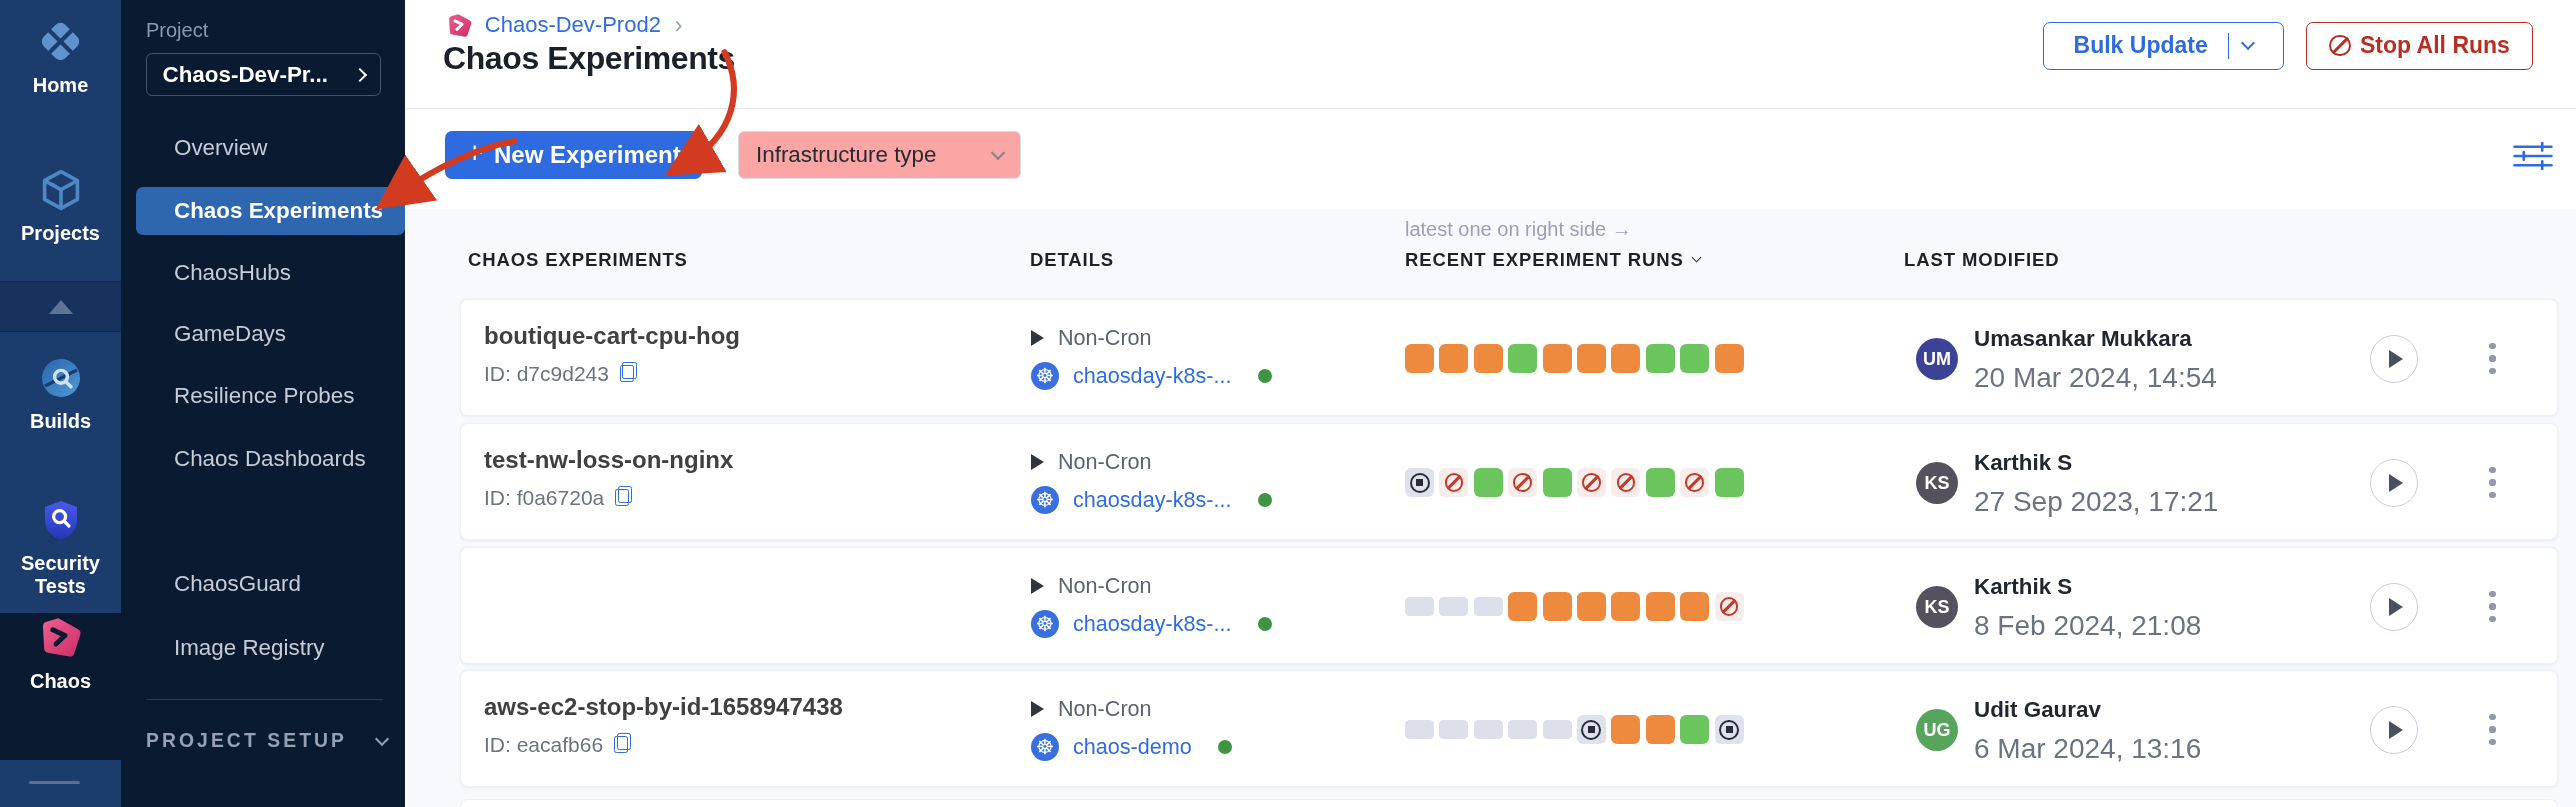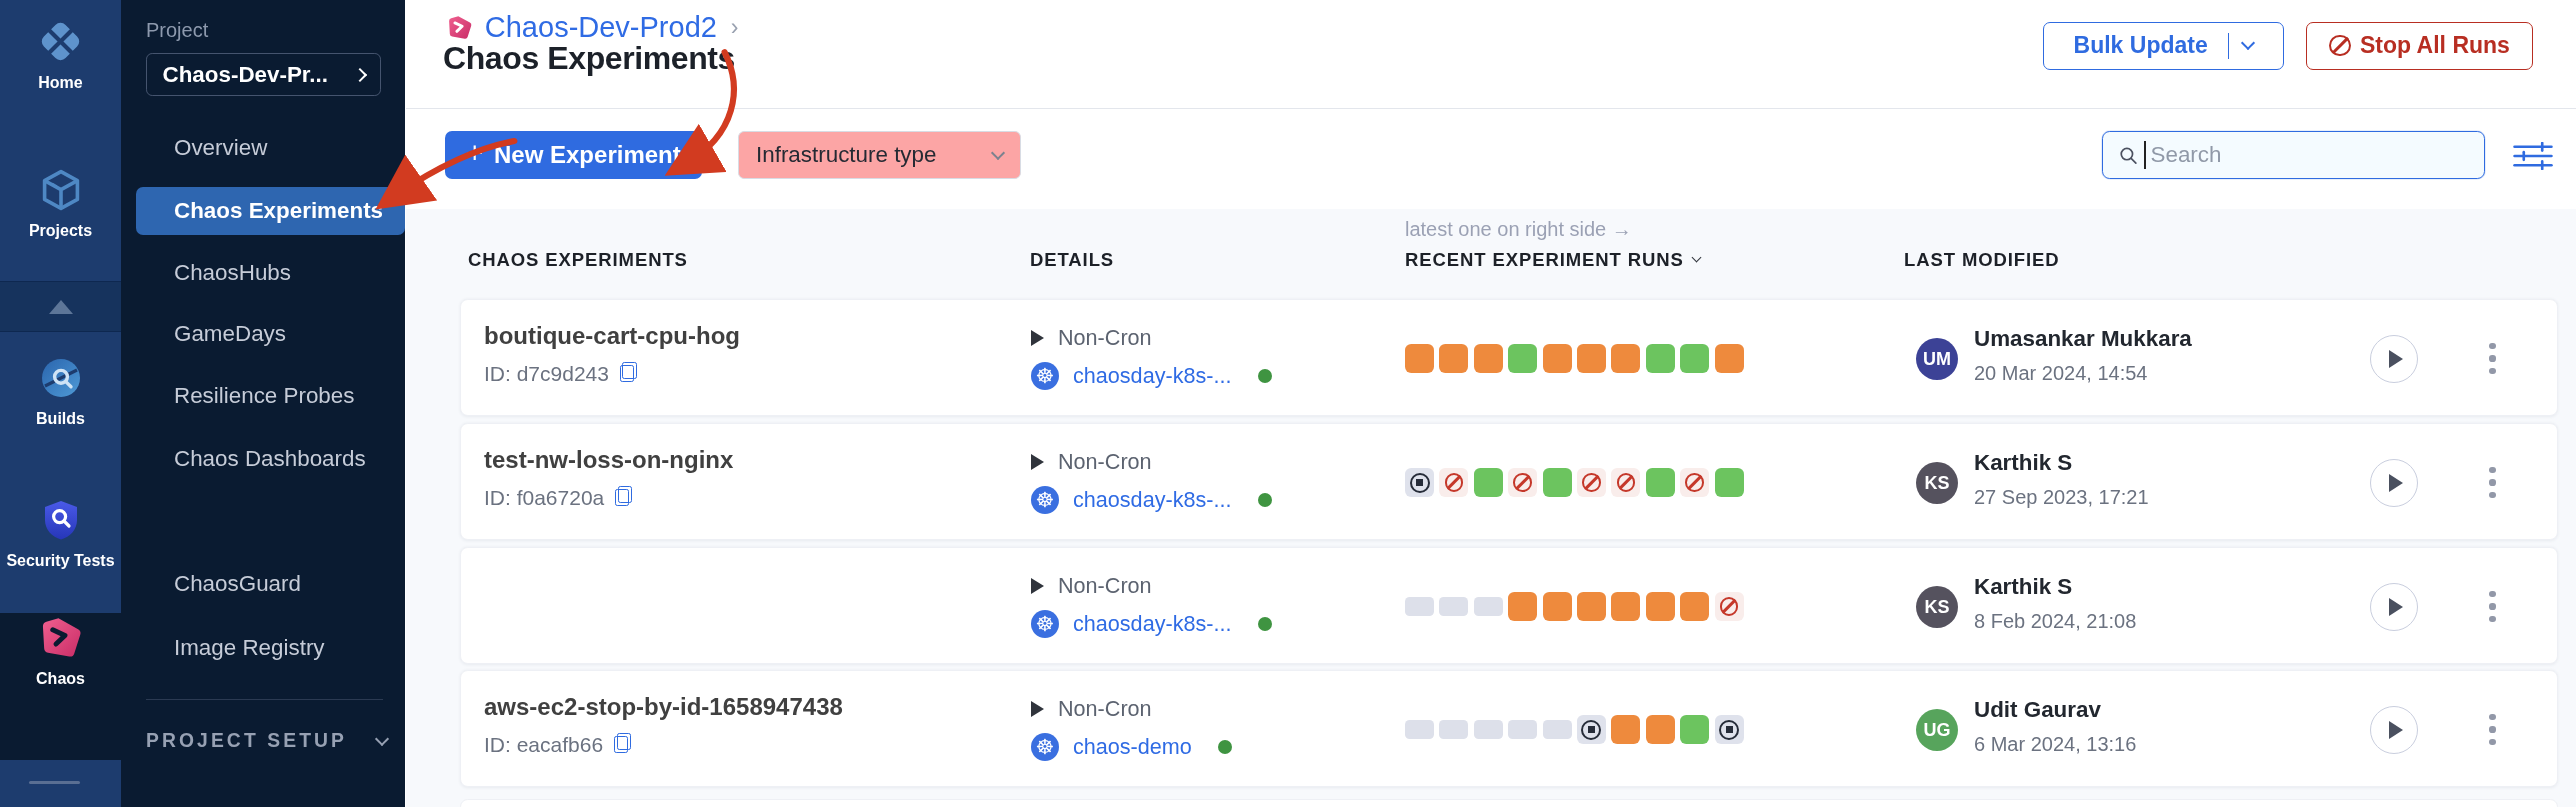--- a/index.html
+++ b/index.html
@@ -5,21 +5,21 @@
   * { margin:0; padding:0; box-sizing:border-box; }
   html,body { width:2576px; height:808px; overflow:hidden; background:#fff;
     font-family:"Liberation Sans","DejaVu Sans",sans-serif; }
   #stage { position:relative; width:2576px; height:808px; overflow:hidden; }
 
   
   .rail { position:absolute; left:0; top:0; width:121px; height:808px; background:#1d3c6e; }
   .rail-sec { position:absolute; left:0; width:121px; text-align:center; }
   .rail-sec.selected { background:#0a1b31; }
   .rail-icon { display:block; margin:0 auto 7.7px; }
-  .rail-label { color:#fff; font-size:16px; font-weight:bold; display:block; }
+  .rail-label { color:#fff; font-size:20px; font-weight:bold; display:block; }
   .rail-band { position:absolute; left:0; top:281px; width:121px; height:51px; background:#16335d;
     border-top:0.8px solid #0e2850; border-bottom:0.8px solid #0e2850; display:flex; align-items:center; justify-content:center; }
   .tri-up { width:0; height:0; border-left:12.4px solid transparent; border-right:12.4px solid transparent; border-bottom:14px solid #5d7698; }
   .rail-bottom-line { position:absolute; left:29px; top:781px; width:51px; height:3.1px; border-radius:2.3px; background:#5a6f93; }
 
   
   .sidebar { position:absolute; left:121px; top:0; width:284px; height:808px; background:#0a1b31; }
   .proj-label { position:absolute; left:25px; top:18.5px; font-size:20px; color:#8d99ad; }
   .proj-select { position:absolute; left:25px; top:53px; width:235px; height:43px; border:1.5px solid #45546e;
     border-radius:6.2px; display:flex; align-items:center; padding:0 15.5px; color:#fff; }
@@ -31,21 +31,21 @@
   .side-hl { position:absolute; left:14.7px; right:0; top:187px; height:48px; background:#2e66b0; border-radius:7px; }
   .side-item.sel { color:#fff; font-weight:bold; }
   .i1{top:128px}.i2{top:191px}.i3{top:253px}.i4{top:314px}.i5{top:376px}.i6{top:439px}.i7{top:502px}.i8{top:564px}.i9{top:628px}
   .side-div { position:absolute; left:25px; right:21.6px; top:699px; height:0.8px; background:#2b3a52; }
   .proj-setup { position:absolute; left:25px; top:730px; right:18.5px; display:flex; align-items:center; color:#97a1b3; }
   .proj-setup .txt { font-size:19.3px; letter-spacing:3.1px; font-weight:bold; flex:1; }
 
   
   .main { position:absolute; left:406px; top:0; right:0; height:808px; background:#fff; }
   .crumb { position:absolute; left:39px; top:10.8px; display:flex; align-items:center; gap:10.8px; }
-  .crumb a { font-size:29px; color:#2f6be4; text-decoration:none; }
+  .crumb a { font-size:22px; color:#2f6be4; text-decoration:none; }
   .crumb .sep { color:#99a1b0; font-size:23px; margin-left:3.1px; }
   .page-title { position:absolute; left:37px; top:40px; font-size:32px; font-weight:bold; color:#1c2129; letter-spacing:-0.4px; }
   .hairline1 { position:absolute; left:0; right:0; top:108px; height:0.8px; background:#e3e6ec; }
   .hairline2 { position:absolute; left:0; right:0; top:209px; height:0.8px; background:#e3e6ec; }
 
   .btn { display:flex; align-items:center; justify-content:center; border-radius:7px; cursor:pointer; font-weight:bold; }
   .btn-bulk { position:absolute; left:1637px; top:21.6px; width:241px; height:48px; border:1.9px solid #2f6be0; color:#2f6be0; font-size:23px; background:#fff; gap:14px;}
   .btn-bulk .vdiv { width:1.5px; height:26px; background:#2f6be0; margin-left:6.2px; }
   .btn-stop { position:absolute; left:1900px; top:21.6px; width:227px; height:48px; border:1.9px solid #b82e22; color:#b82e22; font-size:23px; background:#fff; gap:9.3px; }
 
@@ -101,21 +101,21 @@
   .run-empty { height:19.3px; background:#dde0ea; border-radius:4.6px; }
   .run-failed { background:#f9edeb; } .run-failed .ban { width:18.5px; height:18.5px; border-width:2.3px; }
   .run-stopped { background:#dfe2ec; }
   .stopcirc { width:20px; height:20px; border:2.3px solid #262c39; border-radius:50%; display:flex; align-items:center; justify-content:center; }
   .stopcirc i { width:7px; height:7px; background:#262c39; display:block; }
 
   .avatar { position:absolute; left:1455px; top:38px; width:42px; height:42px; border-radius:50%; color:#fff;
     font-size:18px; font-weight:bold; display:flex; align-items:center; justify-content:center; }
   .c-who { position:absolute; left:1513px; top:25.5px; }
   .who-name { font-size:22.4px; font-weight:bold; color:#22272f; }
-  .who-date { margin-top:10.8px; font-size:20px; color:#6b7280; }
+  .who-date { margin-top:10.8px; font-size:28px; color:#6b7280; }
   .play-btn { position:absolute; left:1909px; top:35px; width:48px; height:48px; border-radius:50%; background:#fff;
     border:1.5px solid #c9cede; display:flex; align-items:center; justify-content:center; cursor:pointer; }
   .play-btn i { display:block; width:0; height:0; border-top:9.3px solid transparent; border-bottom:9.3px solid transparent; border-left:14.7px solid #4a505f; margin-left:3.9px; }
   .kebab { position:absolute; left:2016px; top:36px; width:31px; height:45px; display:flex; flex-direction:column; align-items:center; justify-content:center; gap:6.2px; cursor:pointer; }
   .kebab i { width:6.2px; height:6.2px; border-radius:50%; background:#9298a8; }
 
   .annot { position:absolute; z-index:60; pointer-events:none; }
 </style>
 </head>
 <body>
@@ -243,28 +243,20 @@
 
     <div class="btn btn-new">
       <span class="plus">+</span>
       <span>New Experiment</span>
     </div>
     <div class="dd-infra">
       <span class="txt">Infrastructure type</span>
       <span class="chev chev-down"></span>
     </div>
 
-    <div class="search">
-      <svg width="25" height="25" viewBox="0 0 24 24">
-        <circle cx="10.5" cy="10.5" r="6" fill="none" stroke="#4b5160" stroke-width="1.8"></circle>
-        <path d="M15 15 L20 20" stroke="#4b5160" stroke-width="1.8" stroke-linecap="round"></path>
-      </svg>
-      <span class="caret"></span>
-      <input type="text" placeholder="Search" style="">
-    </div>
     <svg class="filter-ic" viewBox="0 0 52 36">
       <g stroke="#2f6be0" stroke-width="3.4" stroke-linecap="round">
         <line x1="2" y1="6" x2="50" y2="6"></line>
           <line x1="38" y1="1" x2="38" y2="11"></line>
         <line x1="2" y1="18" x2="50" y2="18"></line>
           <line x1="14" y1="13" x2="14" y2="23"></line>
         <line x1="2" y1="30" x2="50" y2="30"></line>
           <line x1="38" y1="25" x2="38" y2="35"></line>
       </g>
     </svg>

